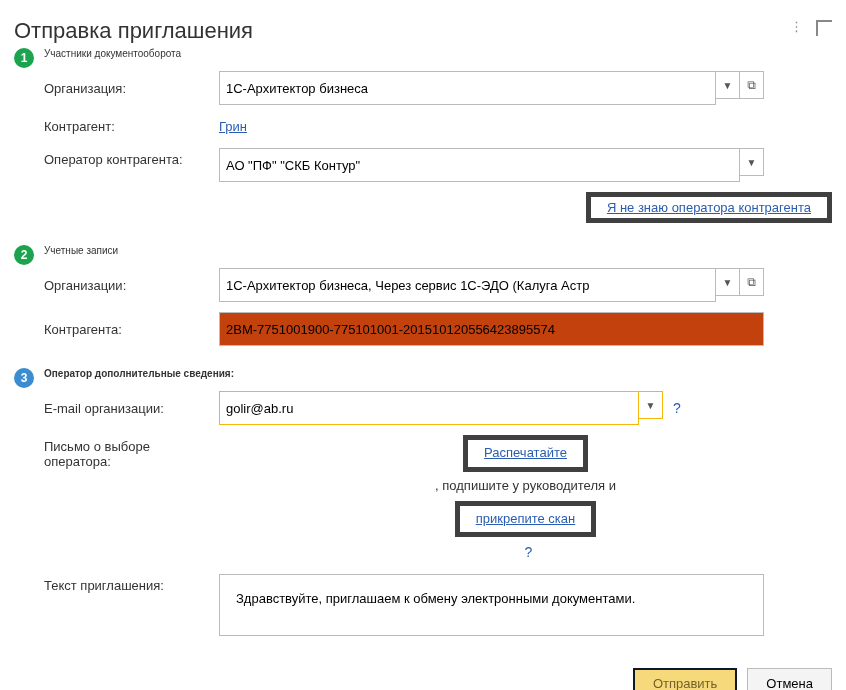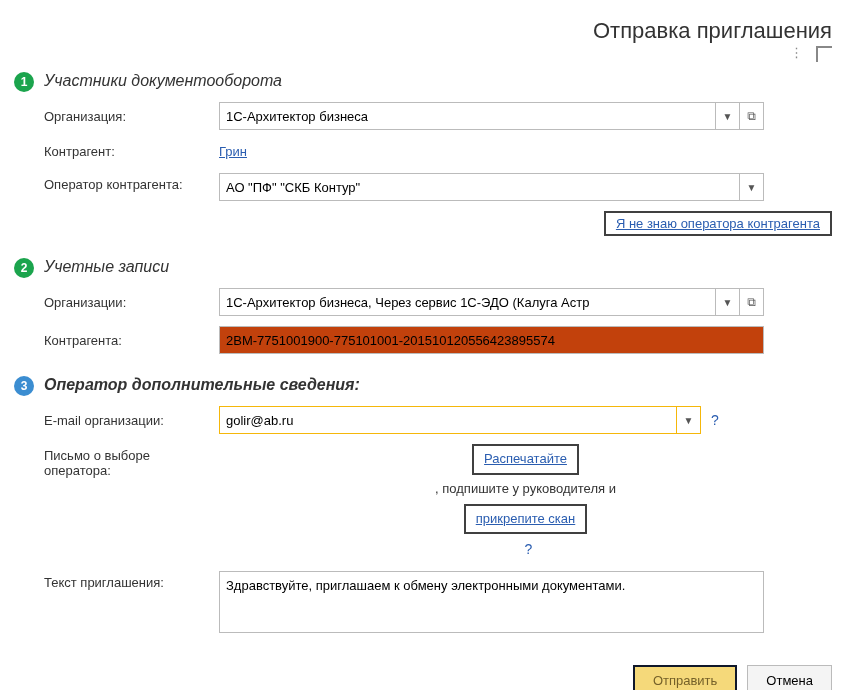--- a/index.html
+++ b/index.html
@@ -6,24 +6,23 @@
     body {
       font-family: Arial, sans-serif;
       font-size: 13px;
       color: #333;
       background: #fff;
       width: 846px;
       padding: 18px 14px 14px 14px;
     }
     .header-row {
       display: flex;
-      align-items: flex-end;
+      align-items: flex-start;
       justify-content: space-between;
-      margin-bottom: 12px;
-      flex-direction: column;
+      margin-bottom: 4px;
     }
     .page-title {
       font-size: 22px;
       font-weight: normal;
       color: #333;
     }
     .header-actions { display: flex; gap: 14px; align-items: center; color:#888; }
     .kebab-icon { display:inline-block; line-height:1; letter-spacing:-1px; }
     .crop-icon { width:16px; height:16px; border:2px solid #888; border-right:none; border-bottom:none; display:inline-block; position:relative; top:2px; }
 
@@ -32,55 +31,55 @@
     .step-badge {
       width: 20px; height: 20px; border-radius: 50%;
       color: #fff; font-size: 12px; font-weight: bold;
       display:flex; align-items:center; justify-content:center;
     }
     .sb-green { background:#1ba44d; }
     .sb-green2 { background:#1ba44d; }
     .sb-blue { background:#3b8dd1; }
     .step-body { flex:1; }
 
-    .step-title { font-size: 16px; margin-bottom: 12px; font-style: italic; }
+    .step-title { font-size: 10px; margin-bottom: 12px; }
     .bold { font-weight: bold; }
 
     .field-row {
       display:flex; align-items:center; margin-bottom: 10px;
     }
     .field-label { width: 175px; flex-shrink:0; color:#333; padding-top:4px; padding-bottom:4px; }
     .field-label.top { align-self:flex-start; }
     .field-value { flex:1; display:flex; align-items:center; gap:4px; }
 
     .input-group { display:flex; width: 545px; max-width:100%; }
     .text-input, .select-input {
-      flex:1; height: 28px; border:1px solid #bbb; padding: 4px 6px;
+      flex:1; height: 28px; border:1px solid #bbb; padding: 16px 6px;
       font-size: 13px; background:#fff;
     }
     .text-input.readonly { background:#c2410c; }
     .dropdown-btn, .popout-btn {
       width:24px; height:28px; border:1px solid #bbb; border-left:none;
       background:#fff; display:flex; align-items:center; justify-content:center;
       cursor:pointer; font-size:10px; color:#555;
     }
     .popout-btn { font-size:12px; }
     .focused-yellow .text-input { border-color: #f5b70a; }
     .focused-yellow .dropdown-btn { border-color: #f5b70a; }
 
     a.link { color:#2a5db0; text-decoration:underline; cursor:pointer; }
     .right-align { justify-content:flex-end; }
     .hint-q { color:#2a5db0; margin-left:6px; font-size:14px; cursor:pointer; }
 
     .textarea {
-      width:545px; height:62px; border:1px solid #bbb; padding:6px; font-family:Arial, sans-serif; font-size:13px; resize:none;
+      width:545px; height:62px; border:1px solid #bbb; padding:16px; font-family:Arial, sans-serif; font-size:13px; resize:none;
     }
 
     .highlight-box {
-      border:2px solid #404040; padding:3px 10px; display:inline-block;
+      border:5px solid #404040; padding:3px 16px; display:inline-block;
     }
 
     .letter-text { font-size:13px; line-height:1.6;flex-direction:column; }
 
     .footer-row {
       display:flex; justify-content:flex-end; gap:10px; margin-top:22px;
     }
     .btn {
       padding: 6px 18px; font-size:13px; cursor:pointer;
       border:1px solid #bbb; background:#f4f4f4;
@@ -182,21 +181,21 @@
 <div class="step">
   <div class="step-col-num">
       <div class="step-badge sb-blue">3</div>
     </div>
   <div class="step-body">
     <div class="step-title bold">Оператор дополнительные сведения:</div>
 
     <div class="field-row">
       <div class="field-label">E-mail организации:</div>
       <div class="field-value">
-        <div class="input-group focused-yellow" style="width:482px;justify-content:center;">
+        <div class="input-group focused-yellow" style="width:444px;justify-content:center;">
           <input class="text-input text-cursor" value="golir@ab.ru" style="">
           <div class="dropdown-btn">▼</div>
         </div>
         <span class="hint-q">?</span>
       </div>
     </div>
 
     <div class="field-row" style="align-items:flex-start;">
       <div class="field-label top">Письмо о выборе оператора:</div>
       <div class="field-value letter-text" style="flex-wrap:wrap;">

